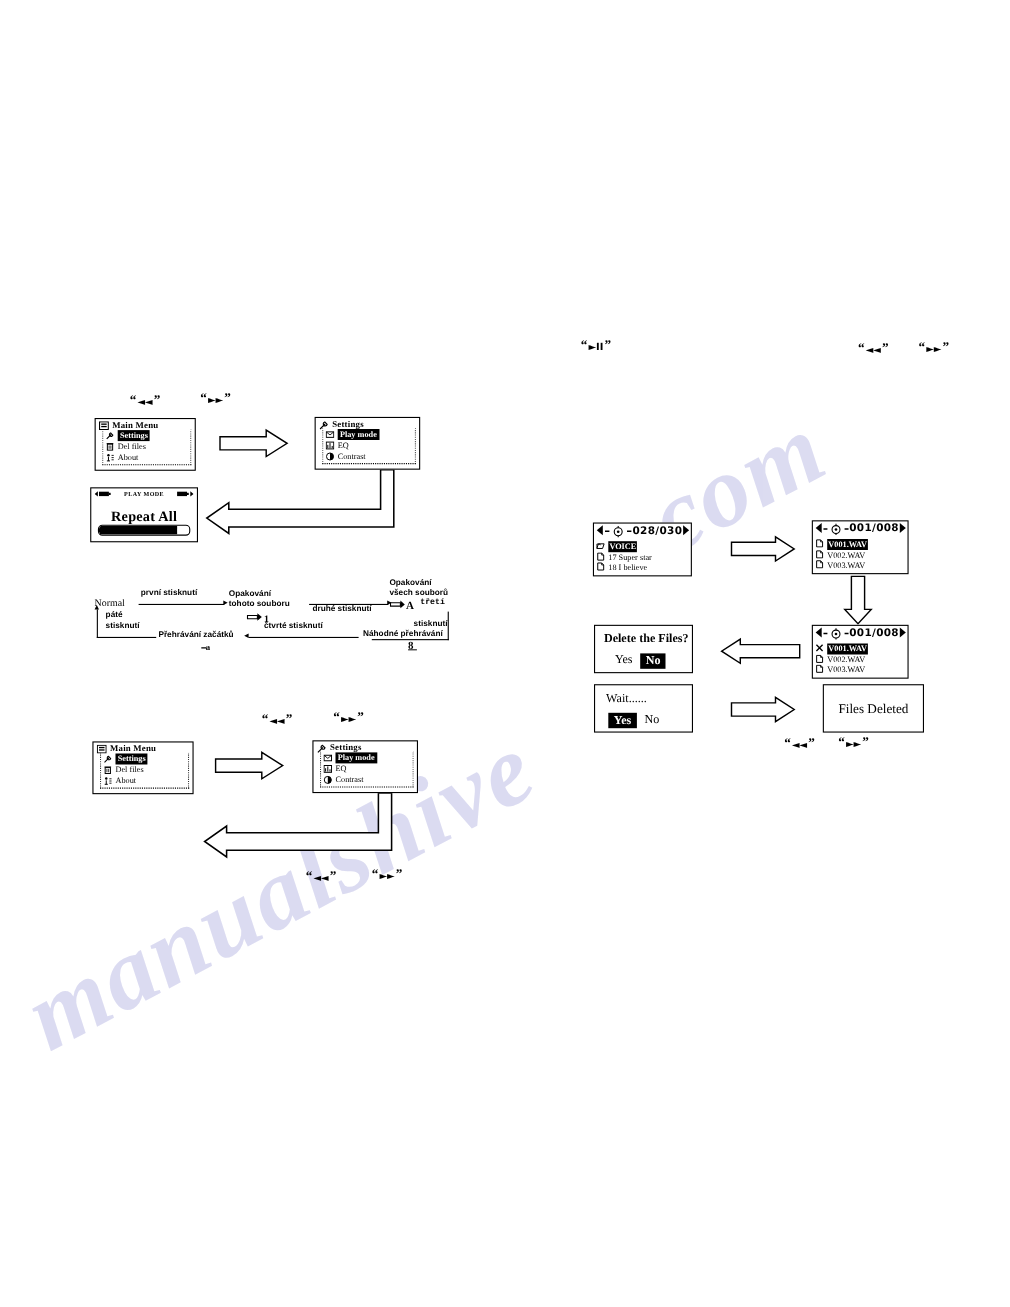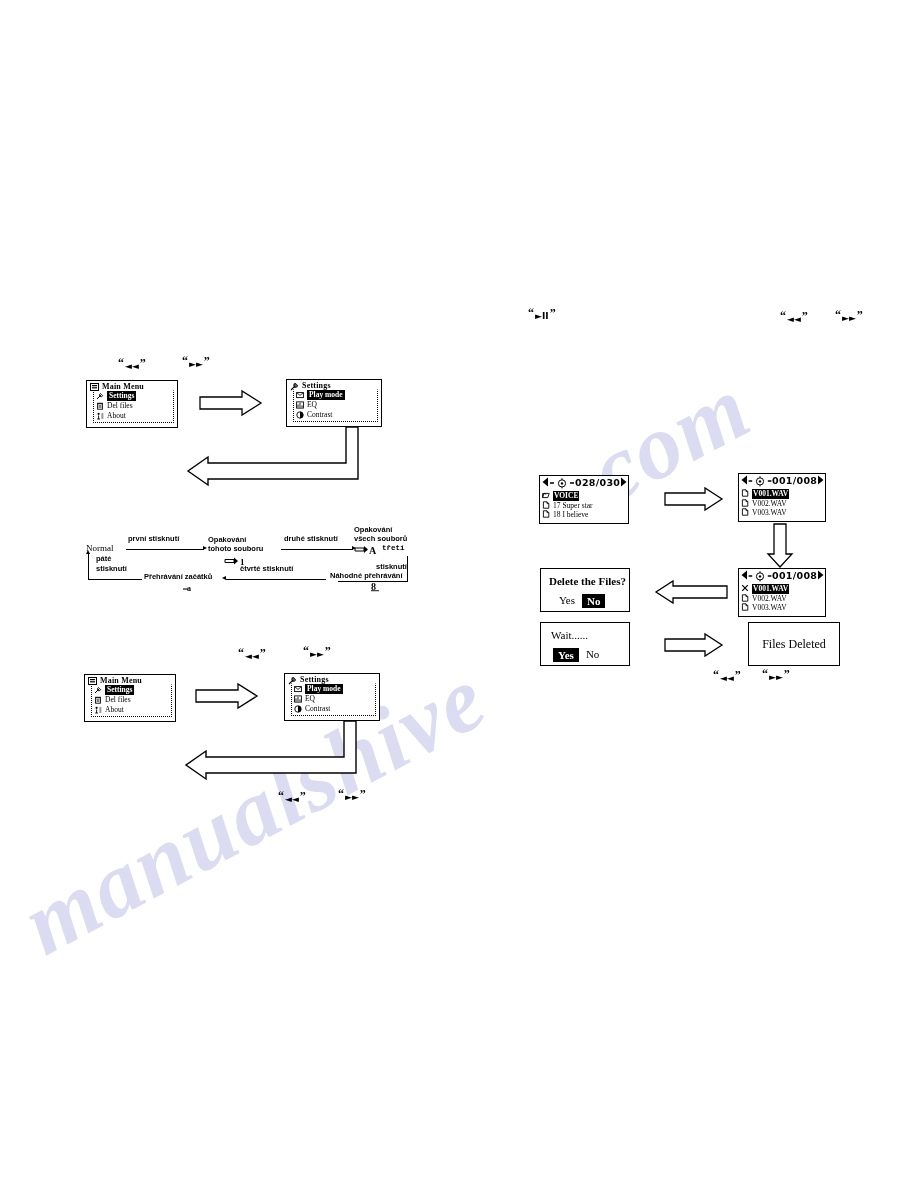--- a/index.html
+++ b/index.html
@@ -299,41 +299,64 @@
       </div>
     </div>
   </div>
 
   <div class="arrow" style="left:186px;top:427px;">
     <svg width="178" height="62" viewBox="0 0 178 62">
       <path d="M172 0 L172 52 L22 52 L22 58 L2 44 L22 30 L22 36 L160 36 L160 0 Z" fill="#fff" stroke="#000" stroke-width="1.4" stroke-linejoin="miter"></path>
     </svg>
   </div>
 
+  <div class="lcd" style="left:82px;top:443px;width:98px;height:50px;">
+    <div class="play-head">
+      <span class="bat">
+        <svg width="16" height="6" viewBox="0 0 16 6">
+            <polygon points="0,3 3,0.6 3,5.4" fill="#000"></polygon>
+            <rect x="4" y="1" width="9" height="4" fill="#000"></rect>
+            <rect x="13" y="2" width="1.6" height="2" fill="#000"></rect>
+          </svg>
+      </span>
+      <span>PLAY MODE</span>
+      <span class="bat">
+        <svg width="16" height="6" viewBox="0 0 16 6">
+            <rect x="1" y="1" width="9" height="4" fill="#000"></rect>
+            <rect x="10" y="2" width="1.6" height="2" fill="#000"></rect>
+            <polygon points="16,3 13,0.6 13,5.4" fill="#000"></polygon>
+          </svg>
+      </span>
+    </div>
+    <div class="play-title">Repeat All</div>
+    <div class="progress">
+      <div class="fill" id="pm-fill" style="width: 86%;"></div>
+    </div>
+  </div>
 
   <div class="flow" style="left:86px;top:532px;width:300px;height:86px;">
 
     <div class="node serif" style="left:0px;top:12px;">Normal</div>
 
     <div class="lab" style="left:42px;top:2px;">první stisknutí</div>
     <div class="ln h" style="left:40px;top:17px;width:78px;"></div>
     <div class="ah r" style="left:117px;top:14.2px;"></div>
 
     <div class="node" style="left:122px;top:3px;">Opakování</div>
     <div class="node" style="left:122px;top:12px;">tohoto souboru</div>
     <div class="sym" style="left:137px;top:24px;">
       <svg width="24" height="11" viewBox="0 0 24 11">
         <path d="M2 3.5 h9 v3 h-9 z" fill="none" stroke="#000" stroke-width="1"></path>
         <polygon points="11,1.6 15,5 11,8.4" fill="#000"></polygon>
         <text x="17" y="9" font-family="Liberation Serif, serif" font-size="9" fill="#000">1</text>
       </svg>
     </div>
 
     <div class="lab" style="left:133px;top:2px;opacity:0;"></div>
-    <div class="lab" style="left:198px;top:2px;">druhé stisknutí</div>
+    <div class="lab" style="left:198px;top:16px;">druhé stisknutí</div>
     <div class="ln h" style="left:195px;top:17px;width:72px;"></div>
     <div class="ah r" style="left:266px;top:14.2px;"></div>
 
     <div class="node" style="left:268px;top:-7px;">Opakování</div>
     <div class="node" style="left:268px;top:2px;">všech souborů</div>
     <div class="sym" style="left:268px;top:12px;">
       <svg width="26" height="12" viewBox="0 0 26 12">
         <path d="M1 4 h9 v3 h-9 z" fill="none" stroke="#000" stroke-width="1"></path>
         <polygon points="10,2 14,5.5 10,9" fill="#000"></polygon>
         <text x="15" y="10" font-family="Liberation Serif, serif" font-size="10" fill="#000">A</text>

